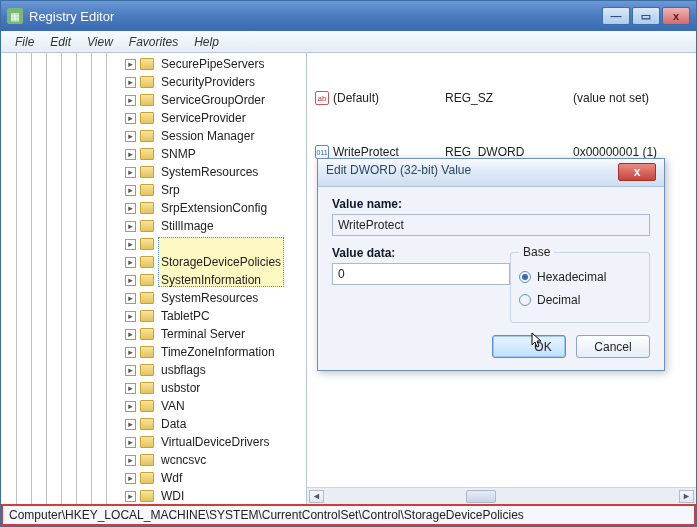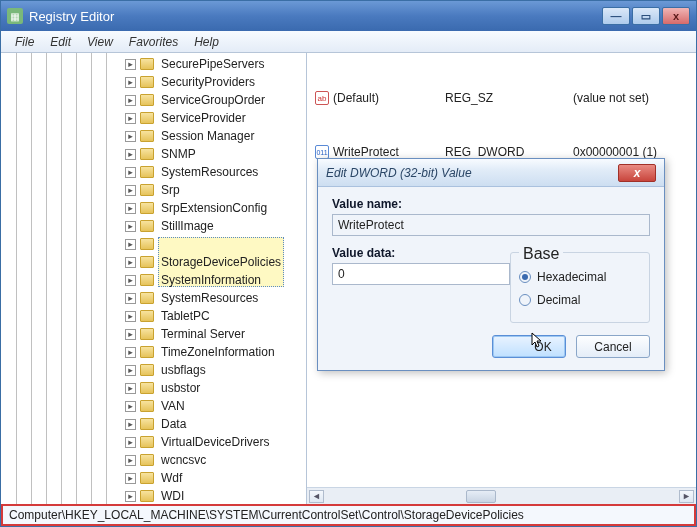--- a/index.html
+++ b/index.html
@@ -99,42 +99,42 @@
 
 .dialog {
   position:absolute; left:317px; top:158px; width:348px;
   border:1px solid #6a8fc0; background:#f0f4fa;
   box-shadow: 2px 2px 8px rgba(0,0,0,.25);
   font-size:12px; color:#222;
 }
 .dlg-title {
   height:28px;
   background:linear-gradient(to bottom,#f8fbff 0%,#e1ecf8 40%,#cddef1 100%);
-  border-bottom:1px solid #aac1de; display:flex; align-items:center; padding:12px 8px;font-style:italic;
+  border-bottom:1px solid #aac1de; display:flex; padding:4px 8px;
 }
 .dlg-title .t{flex:1; color:#2a4666;}
 .dlg-close{
   width:38px; height:18px; border-radius:2px;
   background:linear-gradient(to bottom,#e98b83,#c8453c);
   border:1px solid #a03028; color:#fff; display:flex;align-items:center;justify-content:center;font-weight:bold;font-size:12px;
 }
 .dlg-body { padding:10px 14px 4px; }
 .dlg-label { margin-bottom:3px; color:#0f172a;font-weight:bold; }
 .dlg-input {
   width:100%; height:22px; border:1px solid #aab8cc; background:#fff;
   padding:2px 5px; font-size:12px; color:#222; margin-bottom:10px;
 }
 .dlg-input.ro { background:#f0f4fa; }
 .dlg-cols{ display:flex; }
 .dlg-colL{ flex:1; }
 .dlg-colR{ width:140px; }
 .base-group{
   border:1px solid #c9d4e2; border-radius:3px; padding:8px 8px 6px; position:relative; margin-top:6px;
 }
-.base-group .legend{ position:absolute; top:-8px; left:8px; background:#f0f4fa; padding:0 4px; font-size:16px; color:#222;}
+.base-group .legend{ position:absolute; top:-8px; left:8px; background:#f0f4fa; padding:0 4px; font-size:12px; color:#222;}
 .radio-row{ display:flex; align-items:center; gap:6px; margin:9px 0; }
 .radio{ width:12px;height:12px;border:1px solid #6a8fc0;border-radius:50%;display:inline-flex;align-items:center;justify-content:center;}
 .radio.checked::after{content:"";width:6px;height:6px;background:#3a6aaf;border-radius:50%;}
 .dlg-btns{ display:flex; justify-content:flex-end; gap:10px; padding:8px 14px 12px; }
 .btn{
   min-width:74px; height:23px; border:1px solid #8aa6c8; border-radius:3px;
   background:linear-gradient(to bottom,#fdfeff,#e4edf8);
   display:flex;align-items:center;justify-content:center; font-size:12px; color:#222;
 }
 .btn.primary{ background:linear-gradient(to bottom,#e9f3ff,#bfe0ff); border-color:#5a8ed6; box-shadow:0 0 0 1px #9cc7f2 inset;padding-left:28px;}

